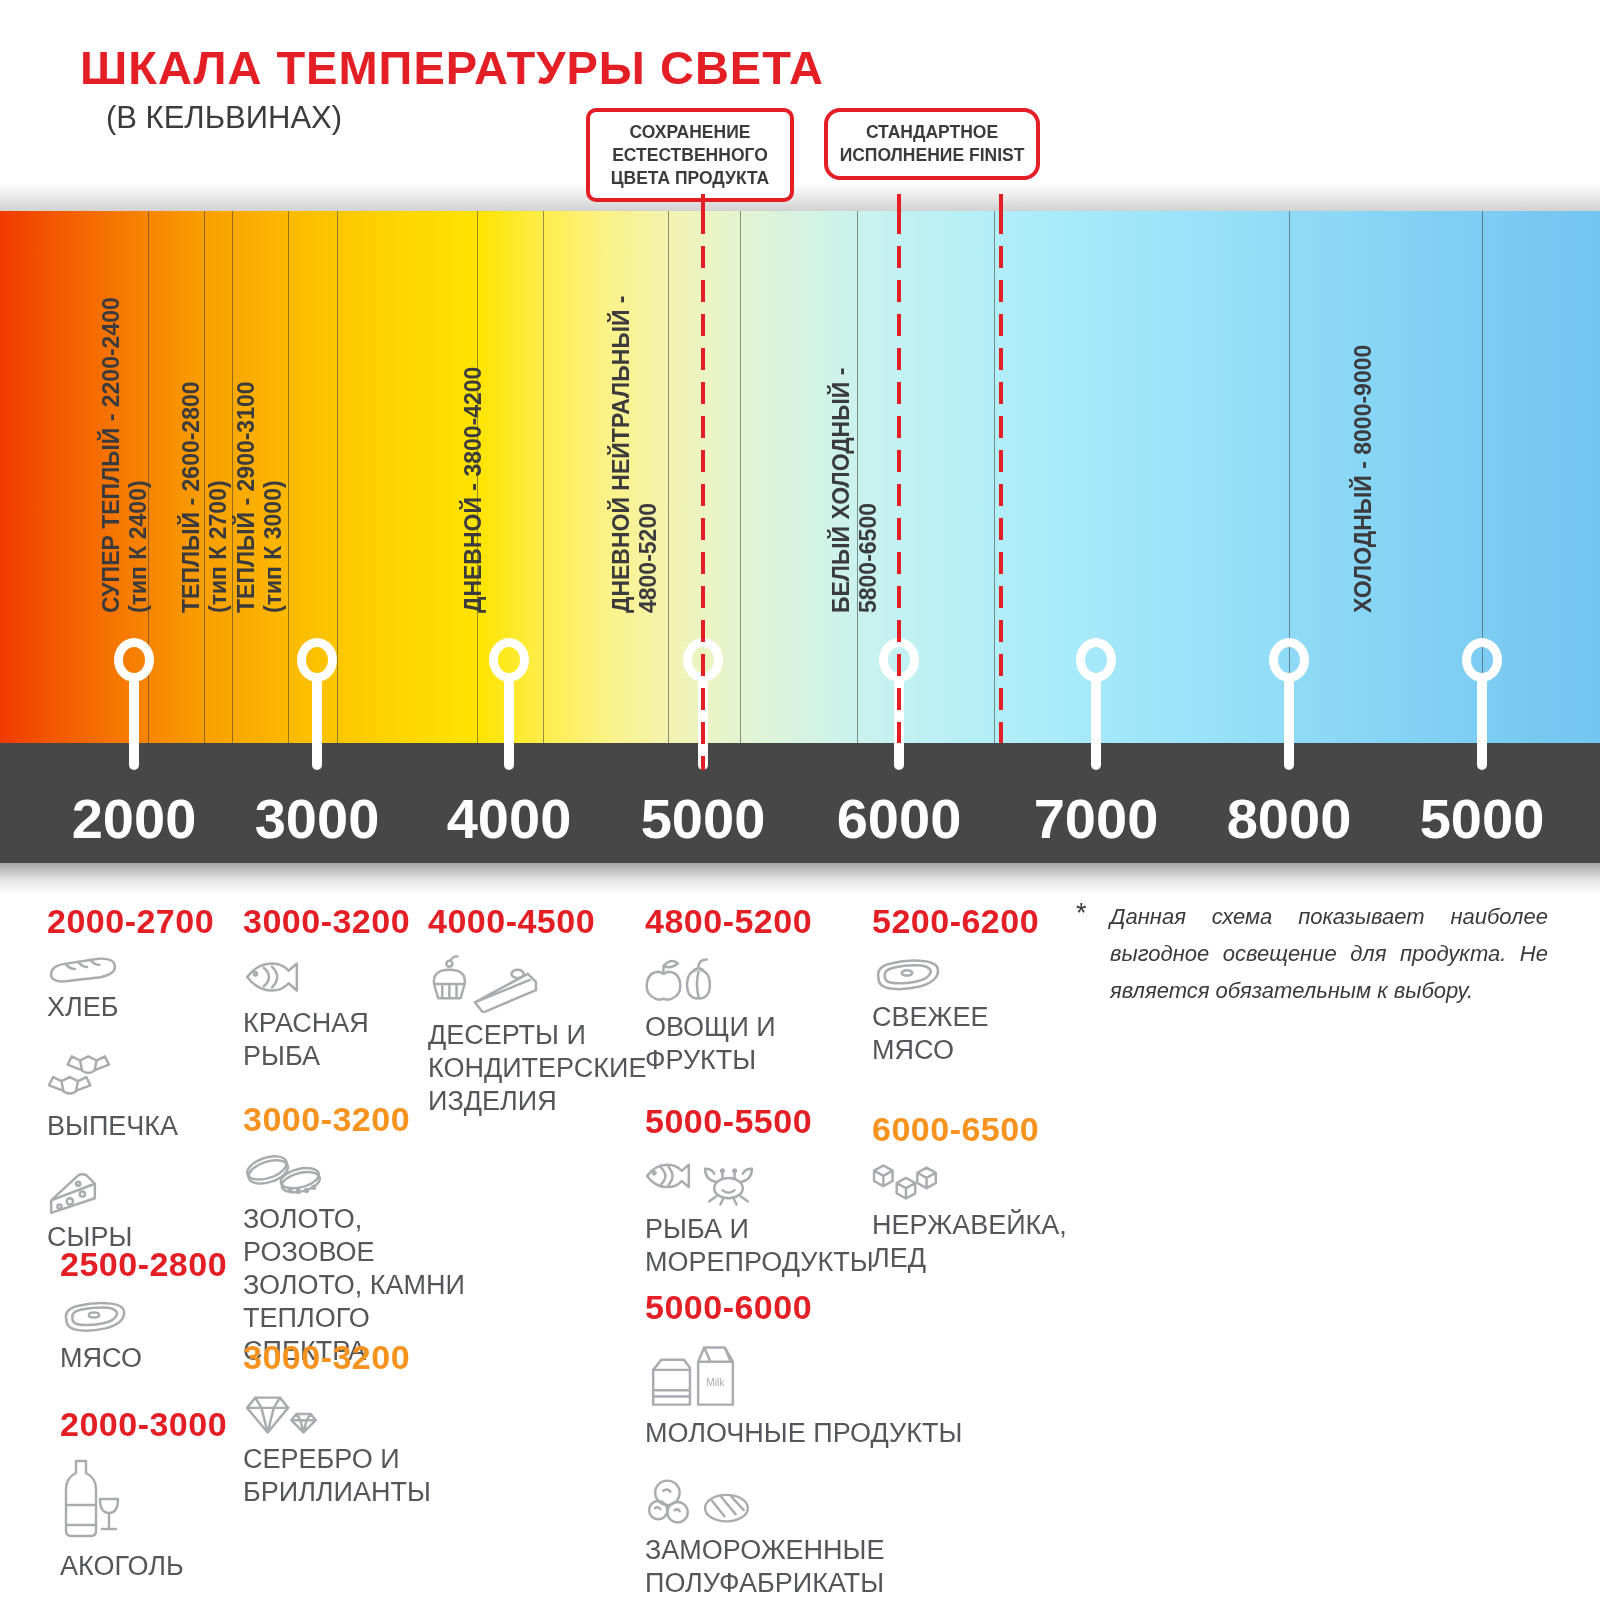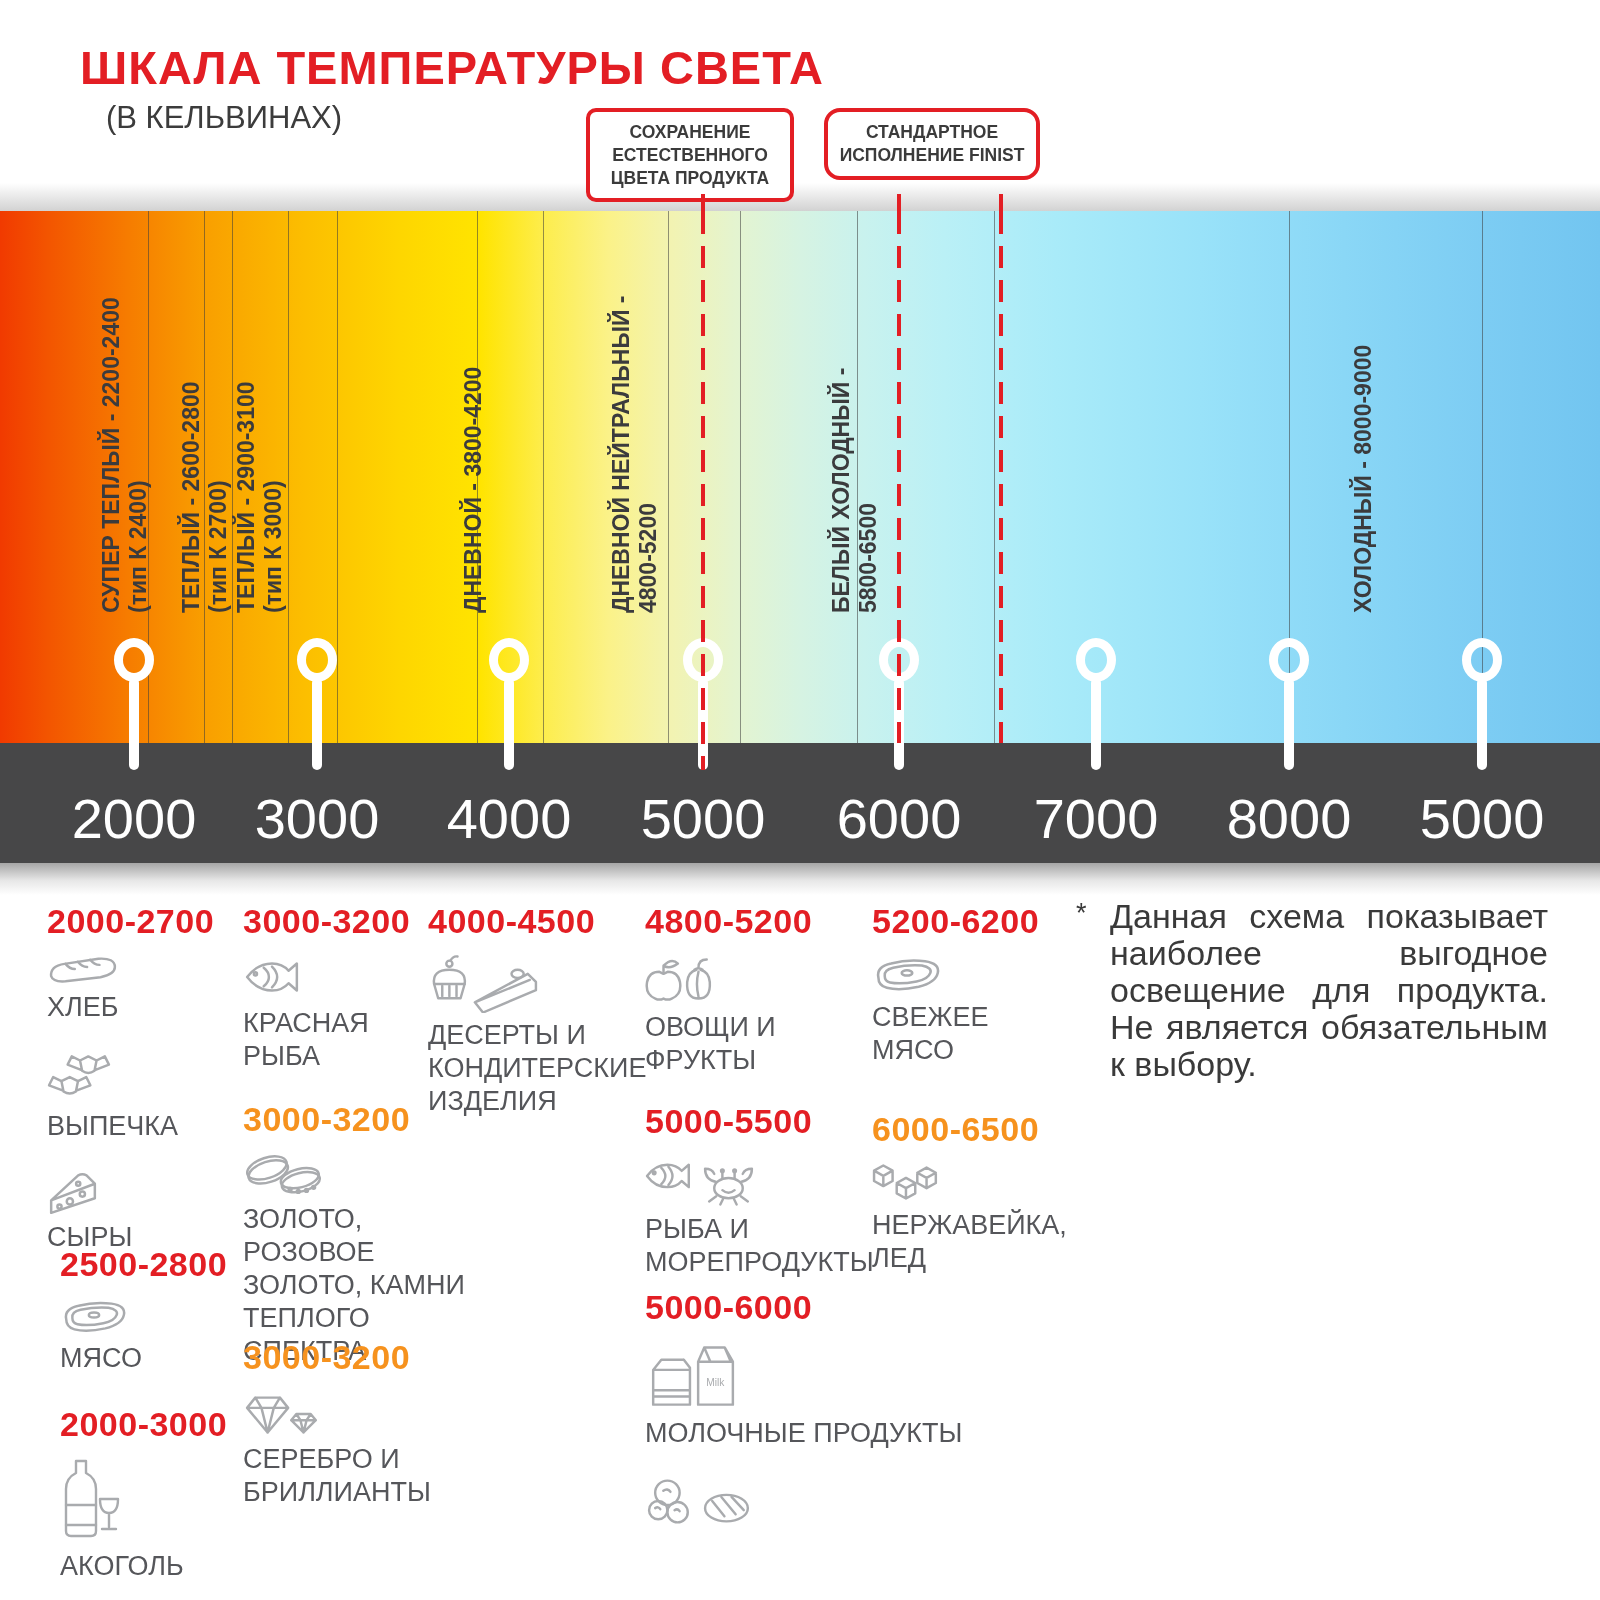--- a/index.html
+++ b/index.html
@@ -38,39 +38,39 @@
   .marker .ring{position:absolute;left:-20px;top:-22px;width:22px;height:26px;border:9px solid #ffffff;border-radius:50%;}
   .marker .stem{position:absolute;left:-5px;top:18px;width:10px;height:92px;background:#ffffff;border-radius:5px;}
 
   
   .dash{position:absolute;width:4px;z-index:5;
         background:repeating-linear-gradient(to bottom,#e31e24 0px,#e31e24 22px,rgba(0,0,0,0) 22px,rgba(0,0,0,0) 34px);}
   .stemline{position:absolute;width:4px;background:#e31e24;z-index:6;}
 
   
   .kbar{position:absolute;left:0;top:743px;width:1600px;height:120px;background:#474748;z-index:1;}
-  .tick{position:absolute;top:786px;transform:translateX(-50%);font-size:56px;font-weight:normal;color:#ffffff;z-index:2;}
+  .tick{position:absolute;top:786px;transform:translateX(-50%);font-size:56px;font-weight:bold;color:#ffffff;z-index:2;}
   .barshadow{position:absolute;left:0;top:863px;width:1600px;height:32px;
              background:linear-gradient(to bottom,#a6a6a6 0%,#e7e7e7 55%,#ffffff 100%);z-index:1;}
 
   
   .group{position:absolute;}
   .range{font-size:34px;font-weight:bold;margin-bottom:12px;letter-spacing:0.5px;}
   .red{color:#e31e24;}
   .orange{color:#f6921e;}
   .item{margin-bottom:24px;}
   .icon{margin:6px 0 6px 0;}
   .icon svg{display:block;stroke:#a9abae;fill:none;stroke-width:2.4;stroke-linecap:round;stroke-linejoin:round;}
   .ilabel{font-size:27px;line-height:33px;color:#55565a;}
   .nowrap{white-space:nowrap;}
 
   
   .footnote{position:absolute;left:1076px;top:898px;width:472px;z-index:2;}
   .footnote .star{position:absolute;left:0;top:0;font-size:27px;color:#3a3a3a;}
-  .footnote .ftext{margin-left:34px;font-size:34px;line-height:37px;color:#3a3a3a;text-align:justify;}
+  .footnote .ftext{margin-left:34px;font-size:22px;line-height:37px;color:#3a3a3a;text-align:justify;font-style:italic;}
 </style>
 </head>
 <body>
 
 <div class="canvas">
 
   <div class="title">ШКАЛА ТЕМПЕРАТУРЫ СВЕТА</div>
   <div class="subtitle">(В КЕЛЬВИНАХ)</div>
 
   <div class="callout c1">СОХРАНЕНИЕ ЕСТЕСТВЕННОГО ЦВЕТА ПРОДУКТА</div>
@@ -353,20 +353,21 @@
       <div class="icon">
         <svg width="112" height="54" viewBox="0 0 110 52">
           <circle cx="22" cy="18" r="12"></circle>
             <circle cx="13" cy="35" r="9"></circle>
             <circle cx="32" cy="37" r="10"></circle>
           <path d="M18 16 q4 -3 7 1 M10 33 q3 -2 5 1 M29 35 q3 -2 5 1"></path>
           <ellipse cx="80" cy="33" rx="21" ry="13"></ellipse>
           <path d="M66 26 l12 15 M75 22 l14 17 M85 22 l12 13"></path>
         </svg>
       </div>
+      <div class="ilabel">ЗАМОРОЖЕННЫЕ ПОЛУФАБРИКАТЫ</div>
     </div>
   </div>
 
   <div class="group" style="left:872px;top:902px;width:195px">
     <div class="range red">5200-6200</div>
     <div class="item">
       <div class="icon">
         <svg width="70" height="42" viewBox="0 0 66 38">
           <path d="M6 22 Q4 12 18 9 Q34 5 50 7 Q64 9 62 18 Q60 27 44 31 Q26 35 14 32 Q6 30 6 22 Z"></path>
           <path d="M12 21 Q11 15 20 13 Q34 10 47 11 Q57 13 55 18 Q53 24 42 26 Q27 29 17 27 Q12 26 12 21 Z"></path>

